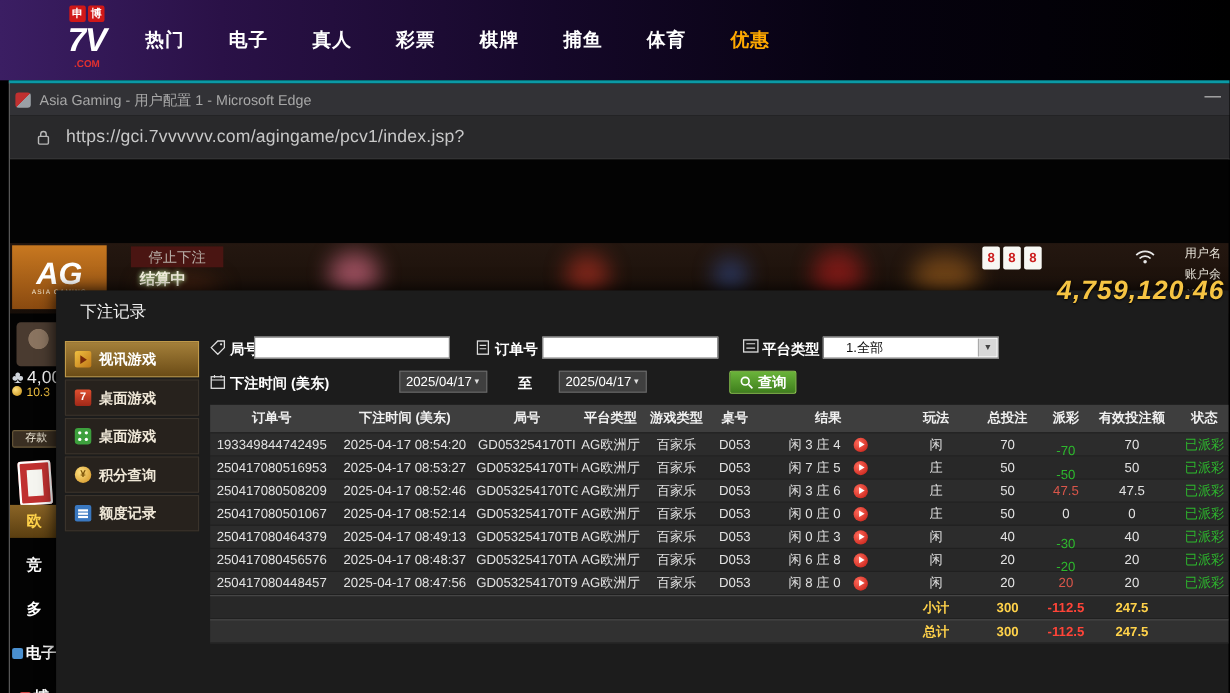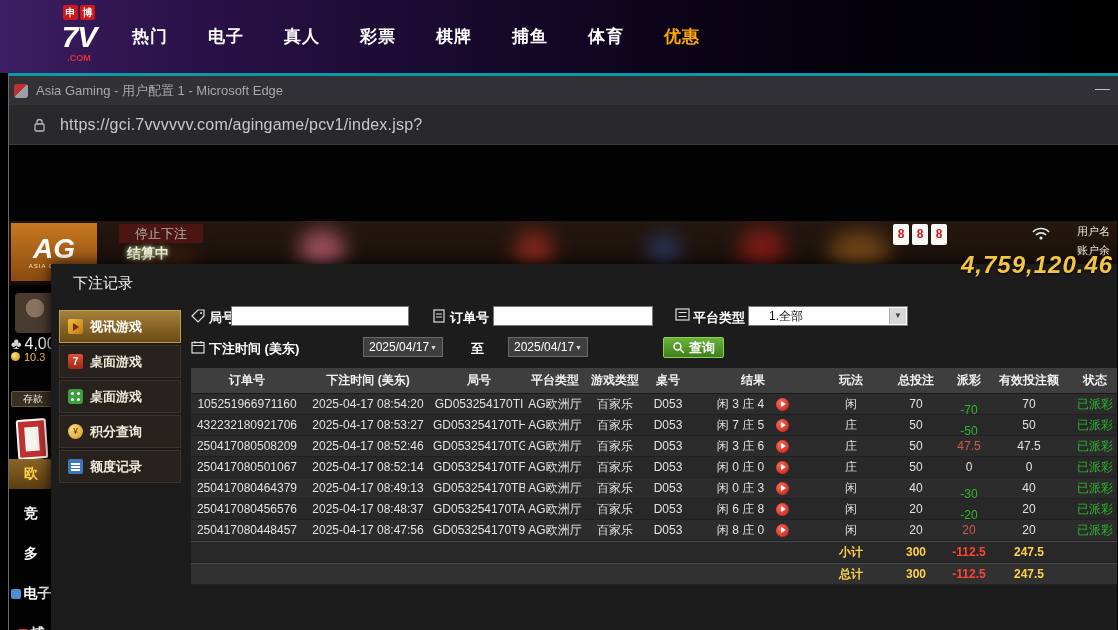--- a/index.html
+++ b/index.html
@@ -341,38 +341,38 @@
                 <div class="cell c5">桌号</div>
                 <div class="cell c6">结果</div>
                 <div class="cell c7">玩法</div>
                 <div class="cell c8">总投注</div>
                 <div class="cell c9">派彩</div>
                 <div class="cell c10">有效投注额</div>
                 <div class="cell c11">状态</div>
               </div>
             <div class="tbody">
                 <div class="trow">
-                  <div class="cell c0">105251966971160</div>
+                  <div class="cell c0">193349844742495</div>
                   <div class="cell c1">2025-04-17 08:54:20</div>
                   <div class="cell c2">GD053254170TI</div>
                   <div class="cell c3">AG欧洲厅</div>
                   <div class="cell c4">百家乐</div>
                   <div class="cell c5">D053</div>
                   <div class="cell c6">
                     <span>闲 3 庄 4</span>
                     <span class="playbtn"></span>
                   </div>
                   <div class="cell c7">闲</div>
                   <div class="cell c8">70</div>
                   <div class="cell c9 neg">-70</div>
                   <div class="cell c10">70</div>
                   <div class="cell c11 status">已派彩</div>
                 </div>
                 <div class="trow">
-                  <div class="cell c0">432232180921706</div>
+                  <div class="cell c0">250417080516953</div>
                   <div class="cell c1">2025-04-17 08:53:27</div>
                   <div class="cell c2">GD053254170TH</div>
                   <div class="cell c3">AG欧洲厅</div>
                   <div class="cell c4">百家乐</div>
                   <div class="cell c5">D053</div>
                   <div class="cell c6">
                     <span>闲 7 庄 5</span>
                     <span class="playbtn"></span>
                   </div>
                   <div class="cell c7">庄</div>

